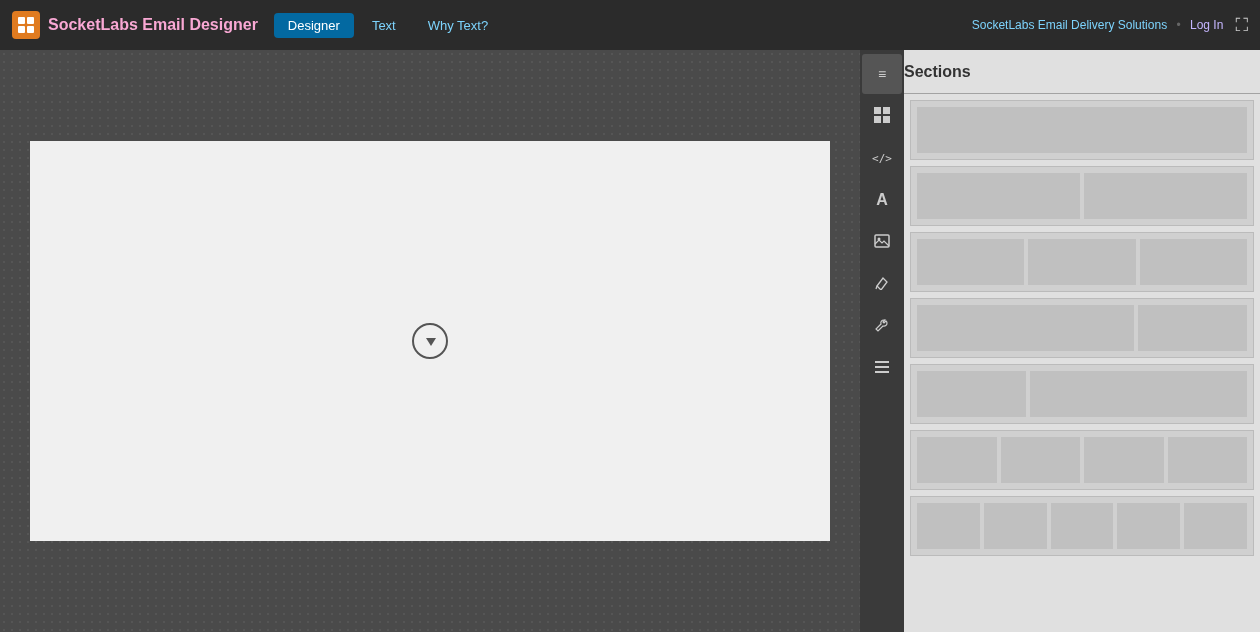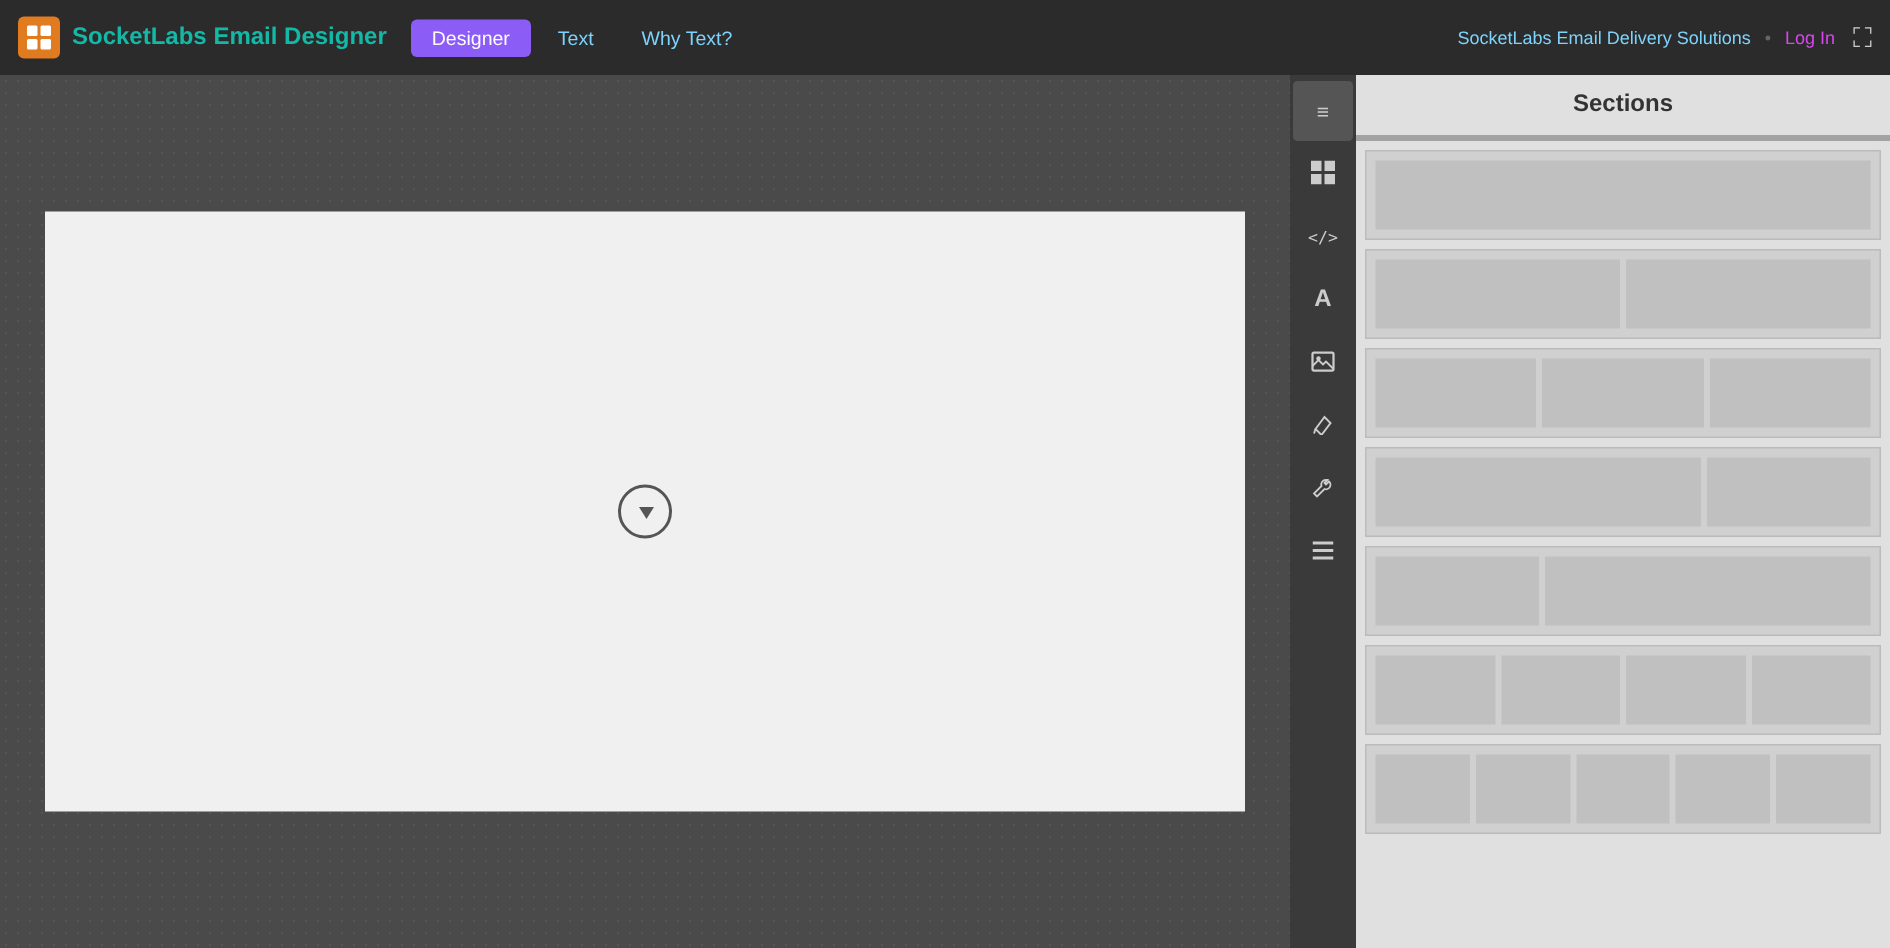--- a/index.html
+++ b/index.html
@@ -13,21 +13,21 @@
       display: flex;
       align-items: center;
       padding: 0 12px;
       position: relative;
       z-index: 10;
     }
     #logo-area {
       display: flex;
       align-items: center;
       gap: 8px;
-      color: #14b8a6;
+      color: #f9a8d4;
       font-size: 16px;
       font-weight: bold;
     }
     #logo-icon {
       width: 28px;
       height: 28px;
       background: #e07b20;
       border-radius: 4px;
       display: flex;
       align-items: center;
@@ -43,21 +43,21 @@
     .nav-tab {
       padding: 5px 14px;
       border-radius: 4px;
       font-size: 13px;
       color: #7dd3fc;
       cursor: pointer;
       border: none;
       background: transparent;
     }
     .nav-tab.active {
-      background: #8b5cf6;
+      background: #0369a1;
       color: #fff;
     }
     #topbar-right {
       margin-left: auto;
       color: #aaa;
       font-size: 12px;
     }
     #expand-btn {
       margin-left: 12px;
       background: transparent;
@@ -147,25 +147,25 @@
       background: #e0e0e0;
       display: flex;
       flex-direction: column;
       overflow-y: auto;
     }
     #sections-header {
       height: 44px;
       background: #e0e0e0;
       display: flex;
       align-items: center;
-      justify-content: center;
+      justify-content: flex-start;
       font-size: 16px;
       font-weight: 600;
       color: #333;
-      border-bottom: 4px solid #a3a3a3;
+      border-bottom: 1px solid #a3a3a3;
       flex-shrink: 0;
     }
     #sections-grid {
       flex: 1;
       padding: 6px;
       display: flex;
       flex-direction: column;
       gap: 6px;
       overflow-y: auto;
     }
@@ -217,21 +217,21 @@
     <span>SocketLabs Email Designer</span>
   </div>
   <div id="nav-tabs">
     <button class="nav-tab active">Designer</button>
     <button class="nav-tab">Text</button>
     <button class="nav-tab">Why Text?</button>
   </div>
   <div id="topbar-right">
     <span style="cursor:pointer;color:#7dd3fc;">SocketLabs Email Delivery Solutions</span>
     <span style="margin:0 6px;color:#666;">•</span>
-    <span style="cursor:pointer;color:#d946ef;">Log In</span>
+    <span style="cursor:pointer;color:#c4b5fd;">Log In</span>
   </div>
   <button id="expand-btn">⛶</button>
 </div>
 
 <div id="main">
 
   <div id="canvas-area">
     <div id="email-canvas">
       <div id="cursor-circle">
         <div id="cursor-arrow"></div>

